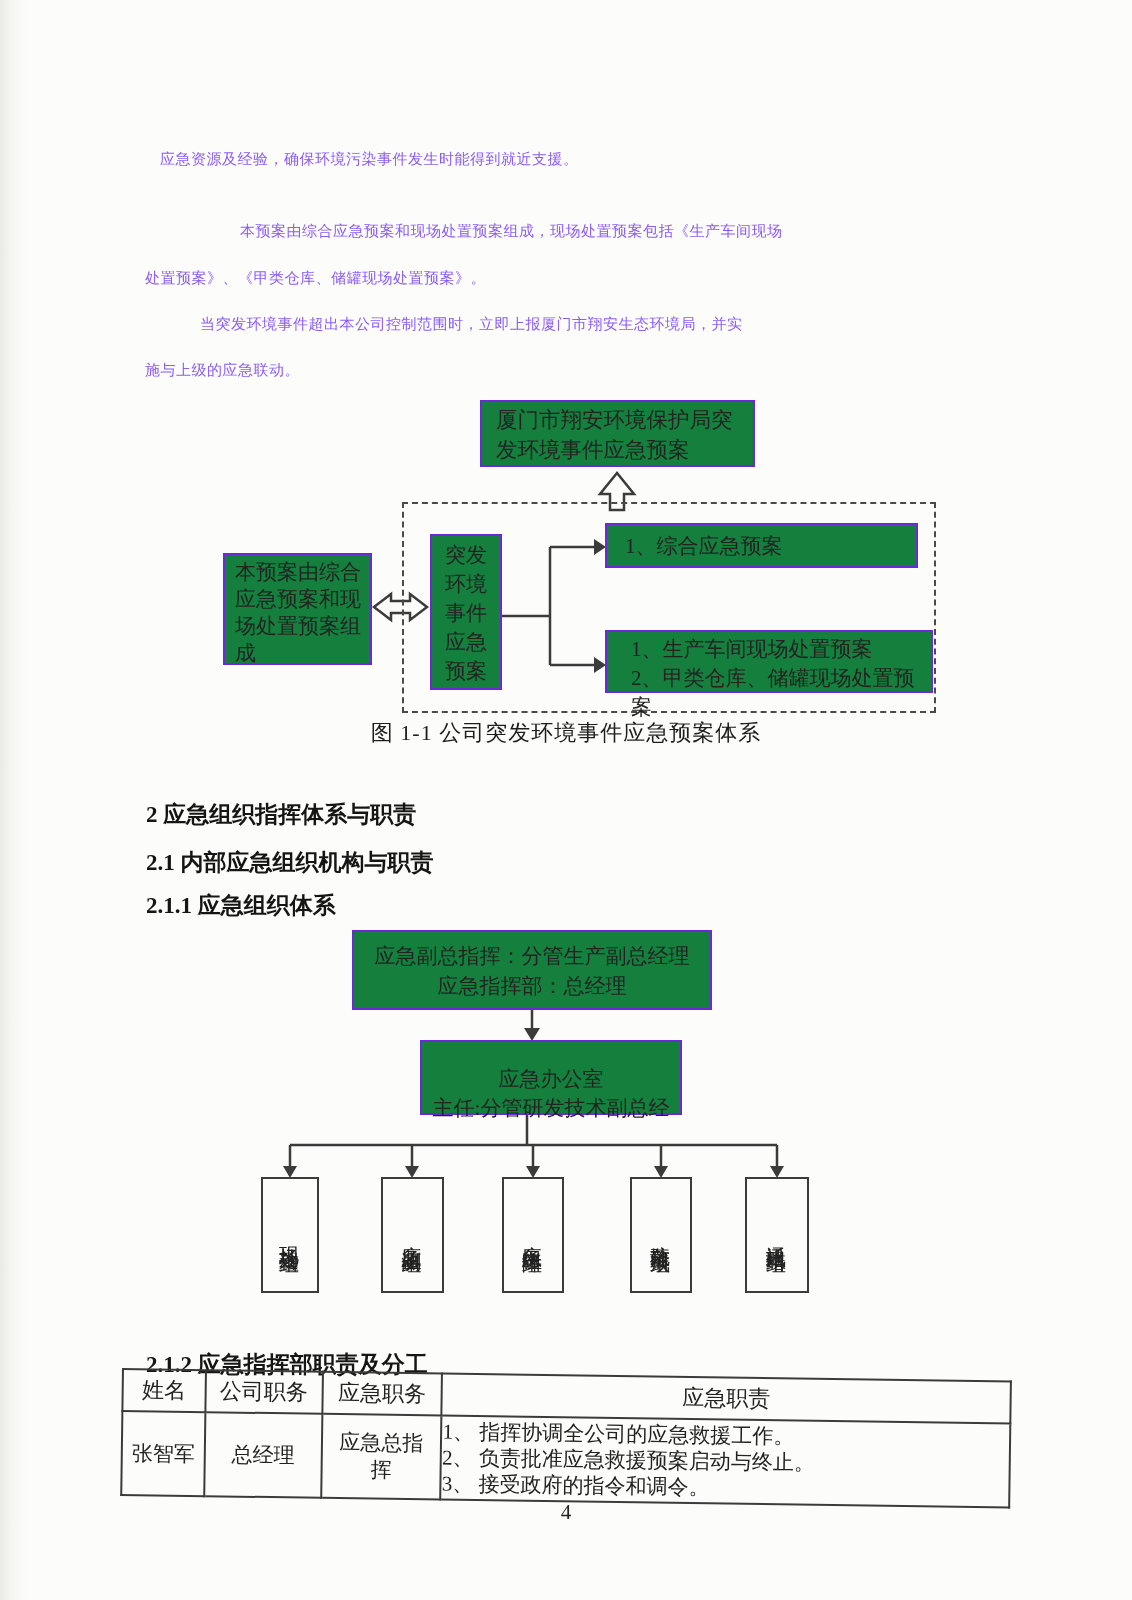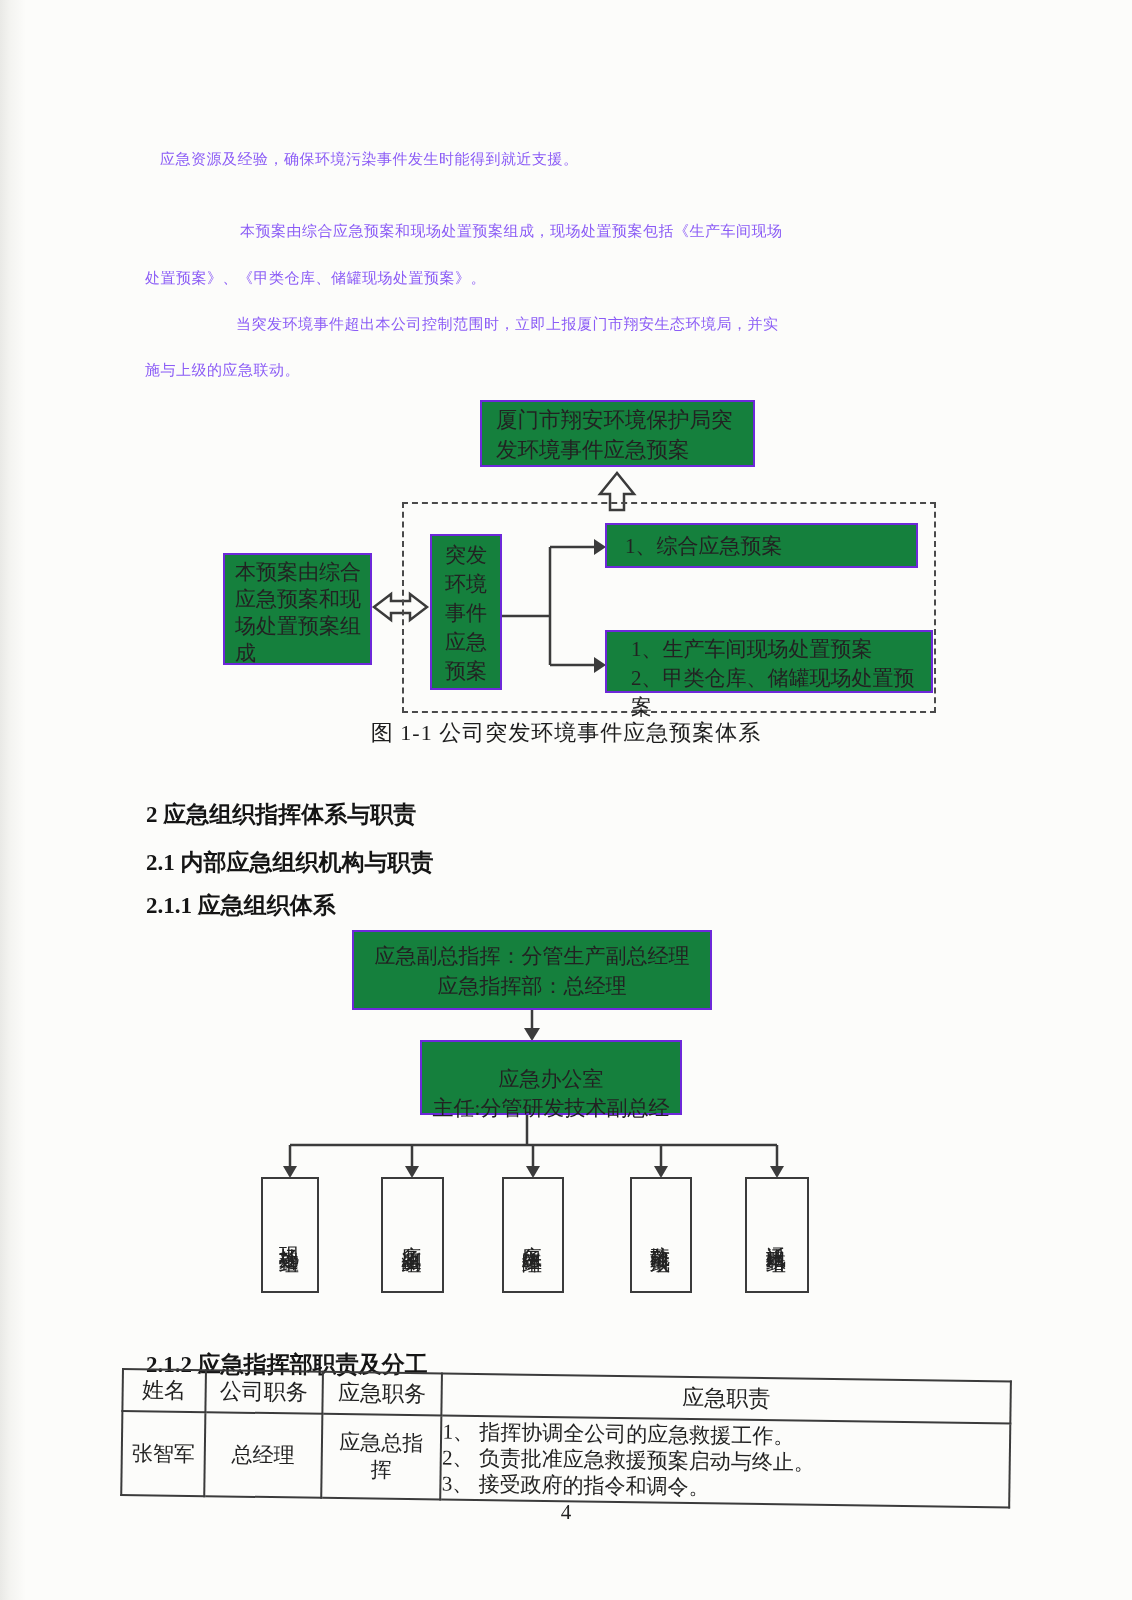--- a/index.html
+++ b/index.html
@@ -88,21 +88,21 @@
 </style>
 </head>
 <body>
 
 <div class="page">
   <div class="scan-edge"></div>
 
   <div class="pline" style="left:160px;top:150px;">应急资源及经验，确保环境污染事件发生时能得到就近支援。</div>
   <div class="pline" style="left:200px;top:222px;margin-left:40px;">本预案由综合应急预案和现场处置预案组成，现场处置预案包括《生产车间现场</div>
   <div class="pline" style="left:145px;top:269px;">处置预案》、《甲类仓库、储罐现场处置预案》。</div>
-  <div class="pline" style="left:200px;top:315px;margin-left:36px;">当突发环境事件超出本公司控制范围时，立即上报厦门市翔安生态环境局，并实</div>
+  <div class="pline" style="left:200px;top:315px;">当突发环境事件超出本公司控制范围时，立即上报厦门市翔安生态环境局，并实</div>
   <div class="pline" style="left:145px;top:361px;">施与上级的应急联动。</div>
 
   <div class="diagram" style="top:400px;height:360px;">
     <svg class="dlines" width="1132" height="360" viewBox="0 0 1132 360">
 
       <polygon points="617,73 600,94 610,94 610,110 624,110 624,94 634,94" fill="#fcfcfa" stroke="#3b3b3b" stroke-width="2.5"></polygon>
 
       <polygon points="374,207 391,194 391,201 410,201 410,194 427,207 410,220 410,213 391,213 391,220" fill="#fcfcfa" stroke="#3b3b3b" stroke-width="2.5"></polygon>
 
       <path d="M502,216 H550 M550,147 V265 M550,147 H594 M550,265 H594" fill="none" stroke="#3b3b3b" stroke-width="2.5"></path>

